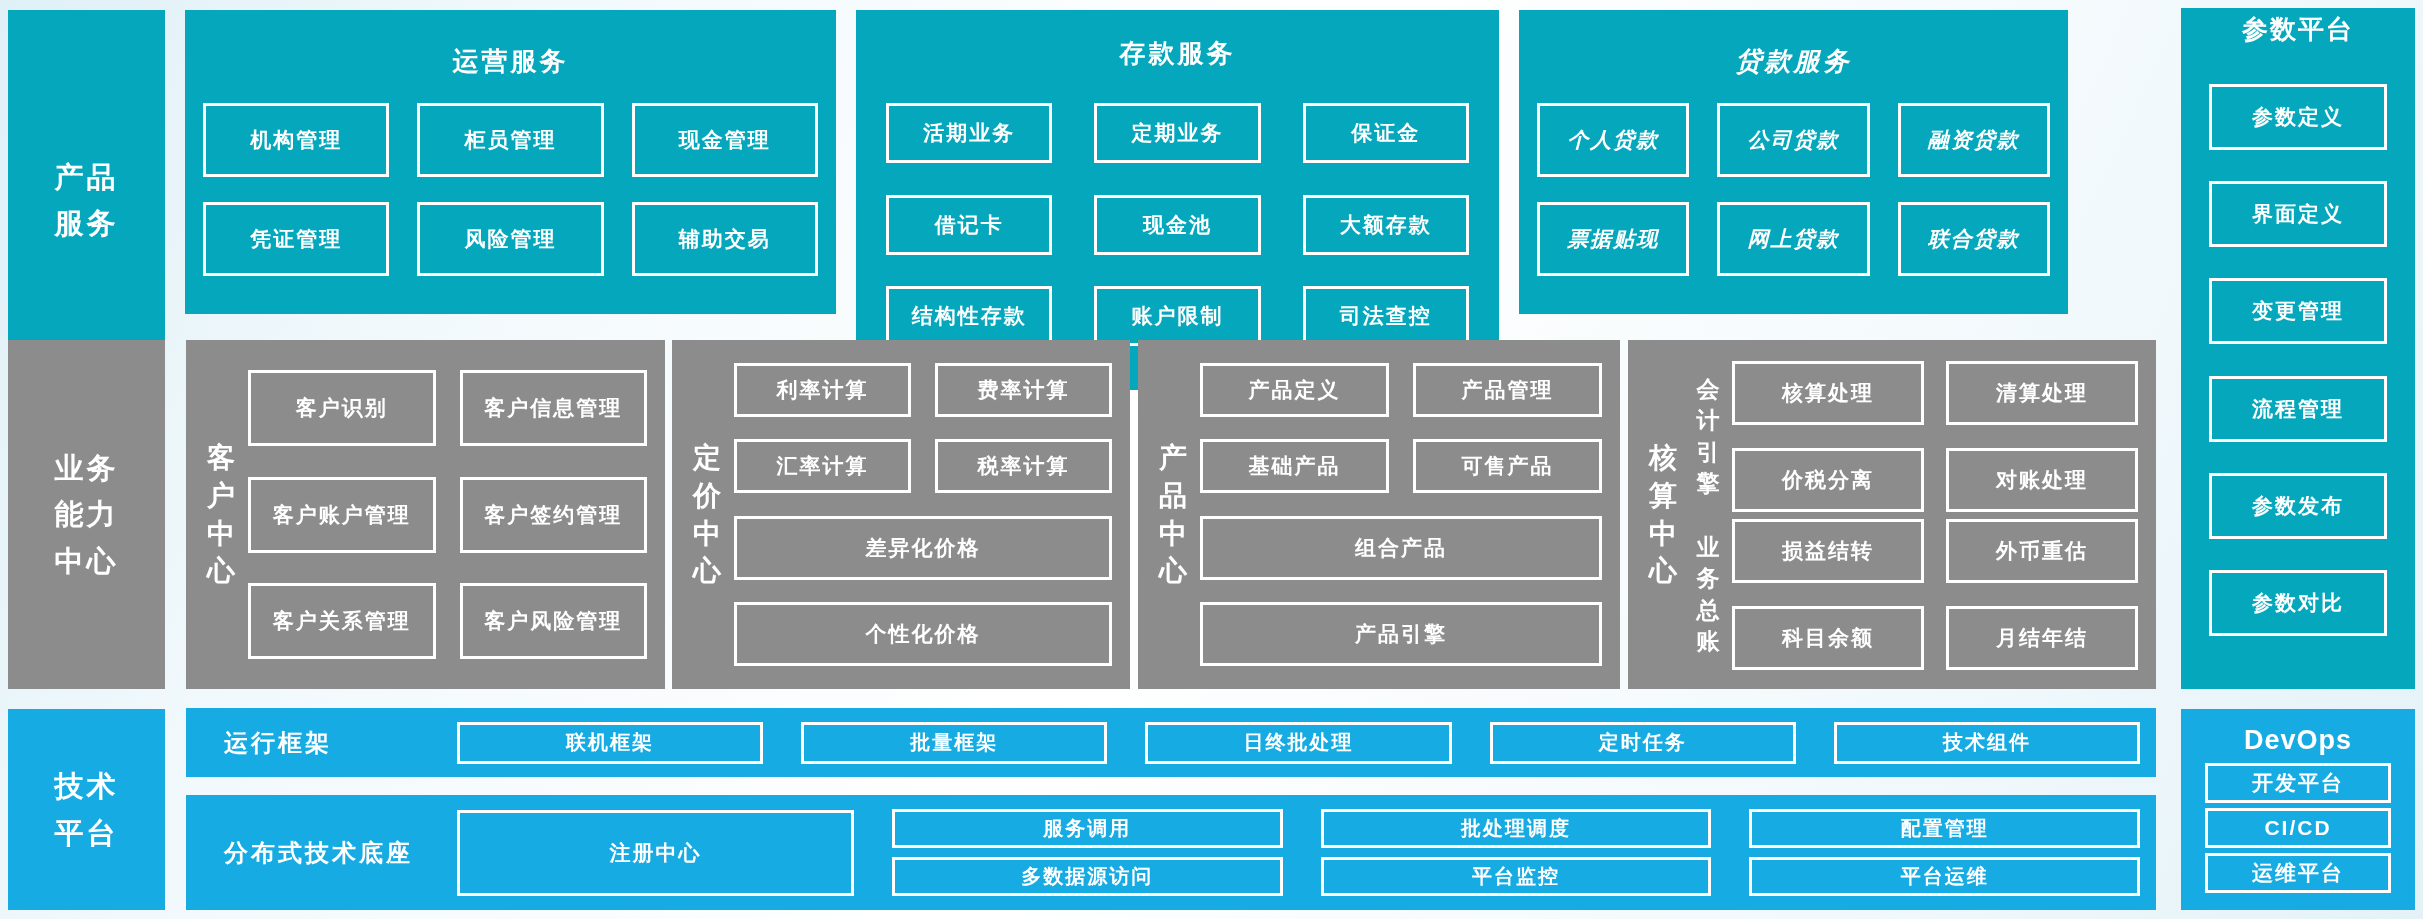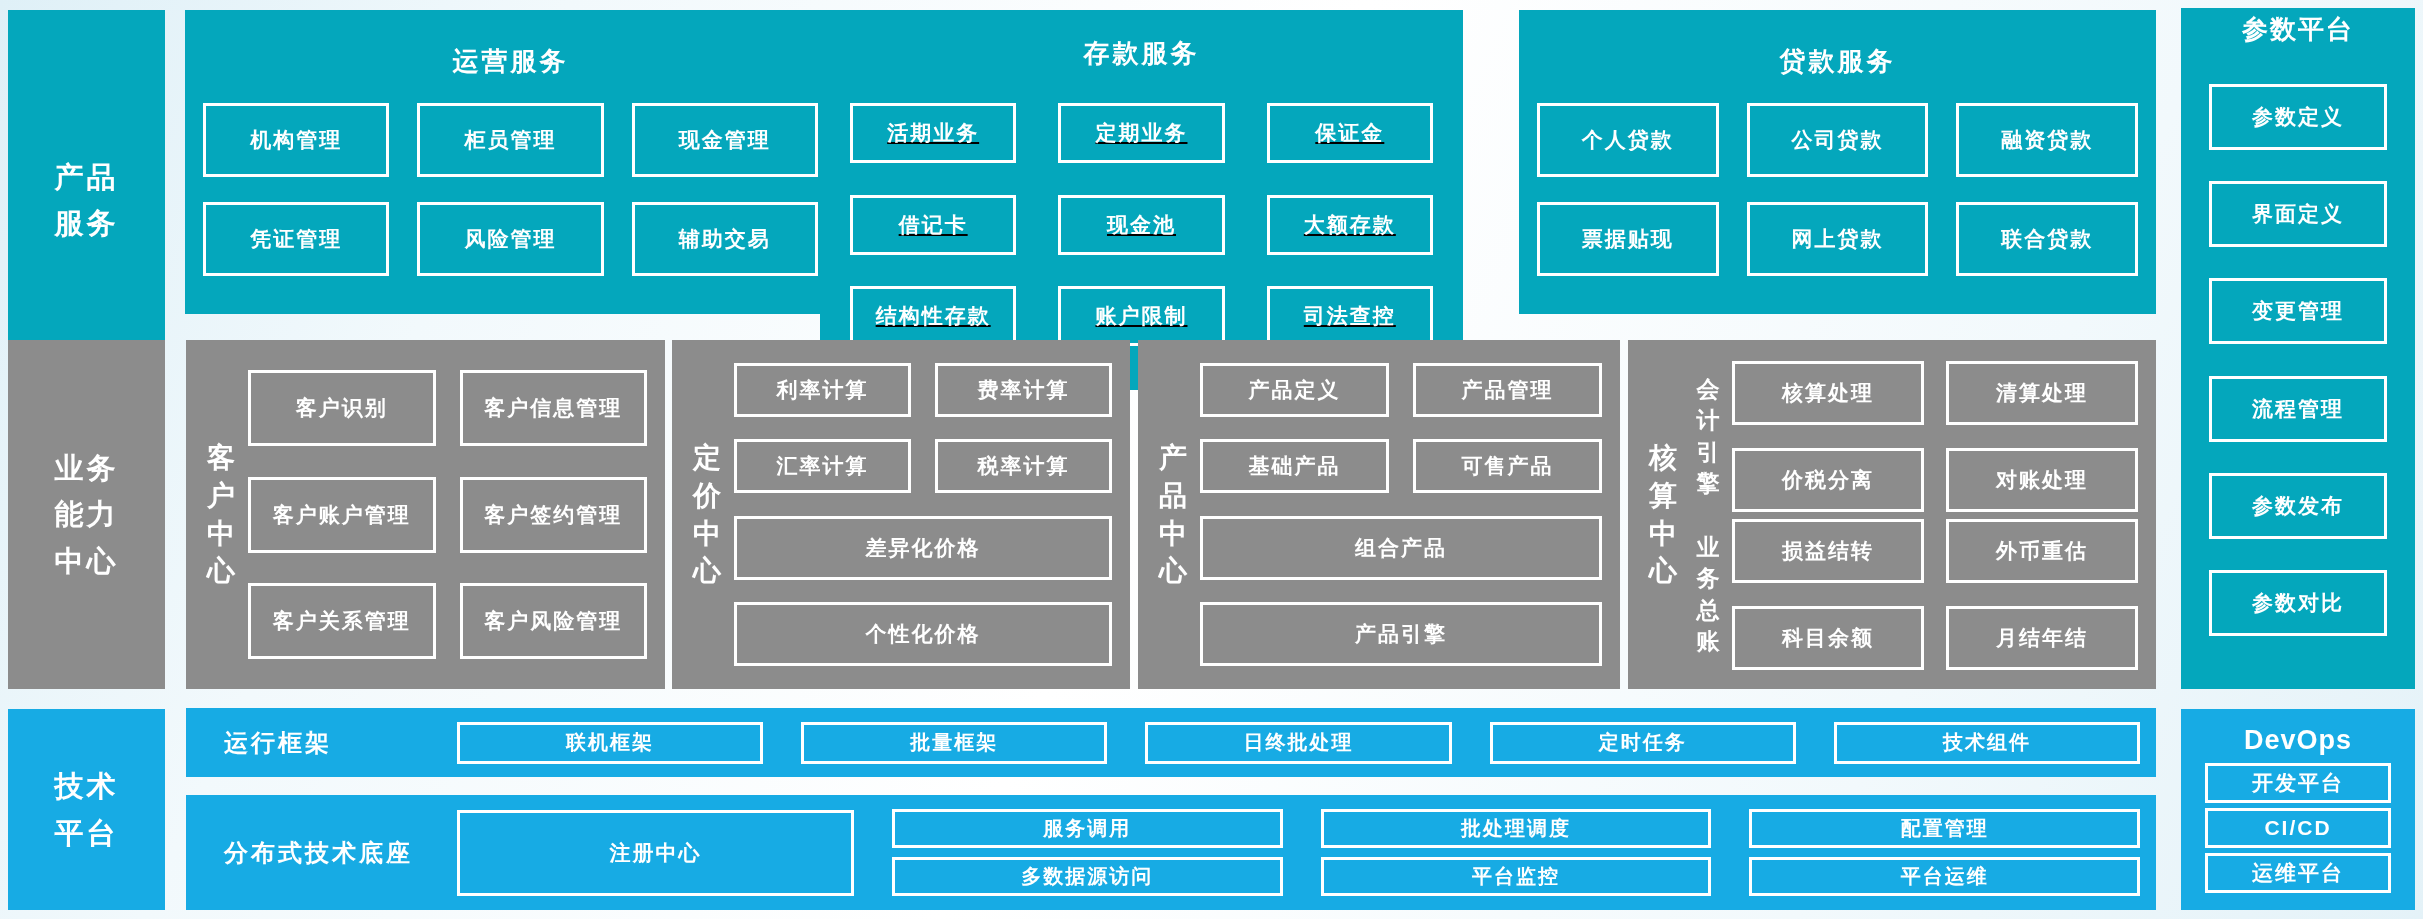--- a/index.html
+++ b/index.html
@@ -29,21 +29,21 @@
   .side-label{
     display:flex;flex-direction:column;align-items:center;justify-content:center;
     color:#fff;font-weight:bold;font-size:29px;line-height:1.6;letter-spacing:3px;
   }
   
   .node-grid{
     flex:1 1 auto;display:grid;grid-template-columns:repeat(3,1fr);
     column-gap:28px;padding:0 18px 14px;align-content:space-evenly;
   }
   .rows2{grid-auto-rows:74px;}
-  .rows3{grid-auto-rows:60px;text-decoration:underline;}
+  .rows3{grid-auto-rows:60px;}
   
   .param-stack{
     flex:1 1 auto;display:flex;flex-direction:column;justify-content:space-evenly;
     padding:6px 28px 22px;
   }
   .param-stack .box{height:66px;}
   
   .gpanel{flex-direction:row;align-items:stretch;padding:0 10px;display:flex;}
   .vlabel{
     align-self:center;color:#fff;font-weight:bold;font-size:28px;
@@ -93,36 +93,36 @@
     <div class="node-grid rows2">
       <div class="box">机构管理</div>
       <div class="box">柜员管理</div>
       <div class="box">现金管理</div>
       <div class="box">凭证管理</div>
       <div class="box">风险管理</div>
       <div class="box">辅助交易</div>
     </div>
   </div>
 
-  <div class="abs teal panel" style="left:820px;top:10px;width:643px;height:380px;">
+  <div class="abs teal panel" style="left:856px;top:10px;width:643px;height:380px;">
     <div class="panel-title" style="padding-top:26px;">存款服务</div>
     <div class="node-grid rows3" style="padding:0 30px 12px;column-gap:42px;">
       <div class="box">活期业务</div>
       <div class="box">定期业务</div>
       <div class="box">保证金</div>
       <div class="box">借记卡</div>
       <div class="box">现金池</div>
       <div class="box">大额存款</div>
       <div class="box">结构性存款</div>
       <div class="box">账户限制</div>
       <div class="box">司法查控</div>
     </div>
   </div>
 
-  <div class="abs teal panel" style="left:1519px;top:10px;width:637px;height:304px;">
+  <div class="abs teal panel" style="left:1519px;top:10px;width:549px;height:304px;font-style:italic;">
     <div class="panel-title">贷款服务</div>
     <div class="node-grid rows2">
       <div class="box">个人贷款</div>
       <div class="box">公司贷款</div>
       <div class="box">融资贷款</div>
       <div class="box">票据贴现</div>
       <div class="box">网上贷款</div>
       <div class="box">联合贷款</div>
     </div>
   </div>

